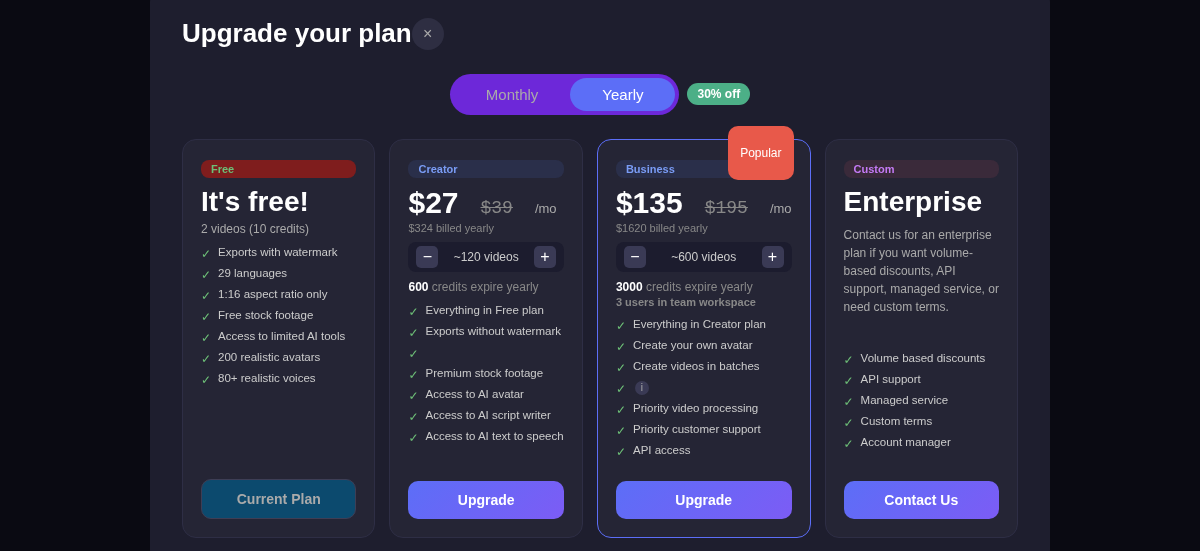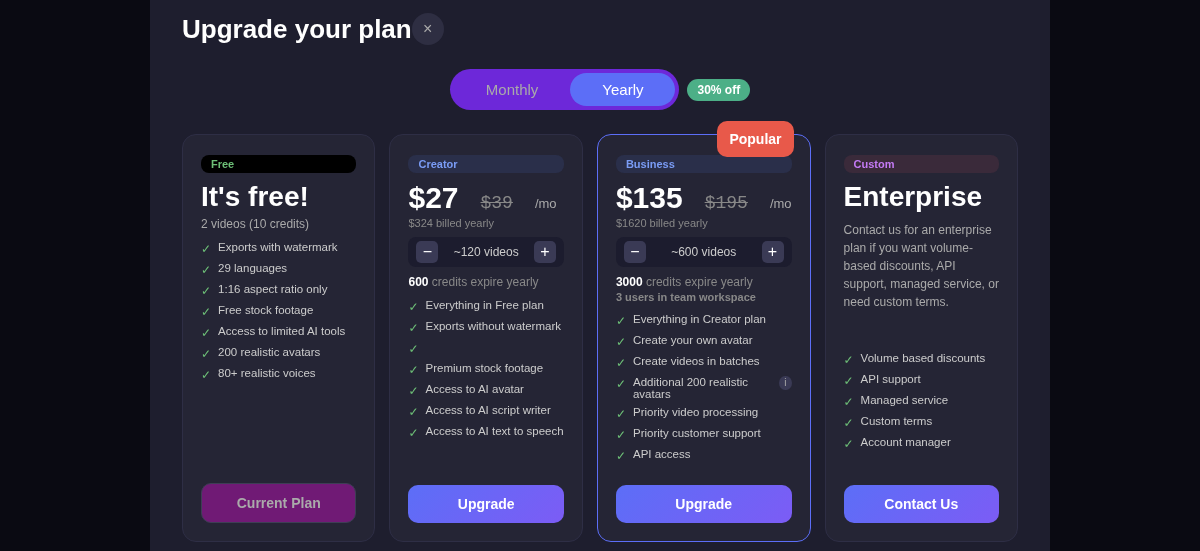--- a/index.html
+++ b/index.html
@@ -109,34 +109,34 @@
     }
     .plan-card.popular {
       border-color: #5c6ef7;
     }
     .popular-badge {
       position: absolute;
       top: -14px;
       right: 16px;
       background: #e8594a;
       color: #fff;
-      font-size: 14px;
-      font-weight: 700;
-      padding: 10px 12px;
+      font-size: 12px;
+      font-weight: 400;
+      padding: 20px 12px;
       border-radius: 10px;
     }
     .plan-type-badge {
       display: inline-block;
       font-size: 11px;
       font-weight: 600;
       padding: 3px 10px;
       border-radius: 8px;
       margin-bottom: 8px;
     }
-    .badge-free { background: #000000; color: #6dbf77; }
+    .badge-free { background: #7f1d1d; color: #6dbf77; }
     .badge-creator { background: #2a2f4a; color: #7a9cf5; }
     .badge-business { background: #2a2f4a; color: #7a9cf5; }
     .badge-custom { background: #3a2a3a; color: #c47af5; }
 
     .plan-name-free {
       font-size: 28px;
       font-weight: 800;
       color: #fff;
       margin-bottom: 4px;
     }
@@ -255,21 +255,21 @@
       width: 100%;
       padding: 11px;
       border-radius: 10px;
       border: none;
       font-size: 14px;
       font-weight: 600;
       cursor: pointer;
       margin-top: auto;
     }
     .btn-current {
-      background: #701a75;
+      background: #0c4a6e;
       color: #aaa;
       border: 1.5px solid #3e3e55;
     }
     .btn-upgrade {
       background: linear-gradient(135deg, #5c6ef7, #7c5cf5);
       color: #fff;
     }
     .btn-contact {
       background: linear-gradient(135deg, #5c6ef7, #7c5cf5);
       color: #fff;
@@ -412,21 +412,20 @@
           <li class="feature-item">
               <span class="feature-check">✓</span>
               <span>Create your own avatar</span>
             </li>
           <li class="feature-item">
               <span class="feature-check">✓</span>
               <span>Create videos in batches</span>
             </li>
           <li class="feature-item">
               <span class="feature-check">✓</span>
-              <span>Additional 200 realistic avatars</span>
               <span class="feature-info">i</span>
             </li>
           <li class="feature-item">
               <span class="feature-check">✓</span>
               <span>Priority video processing</span>
             </li>
           <li class="feature-item">
               <span class="feature-check">✓</span>
               <span>Priority customer support</span>
             </li>

